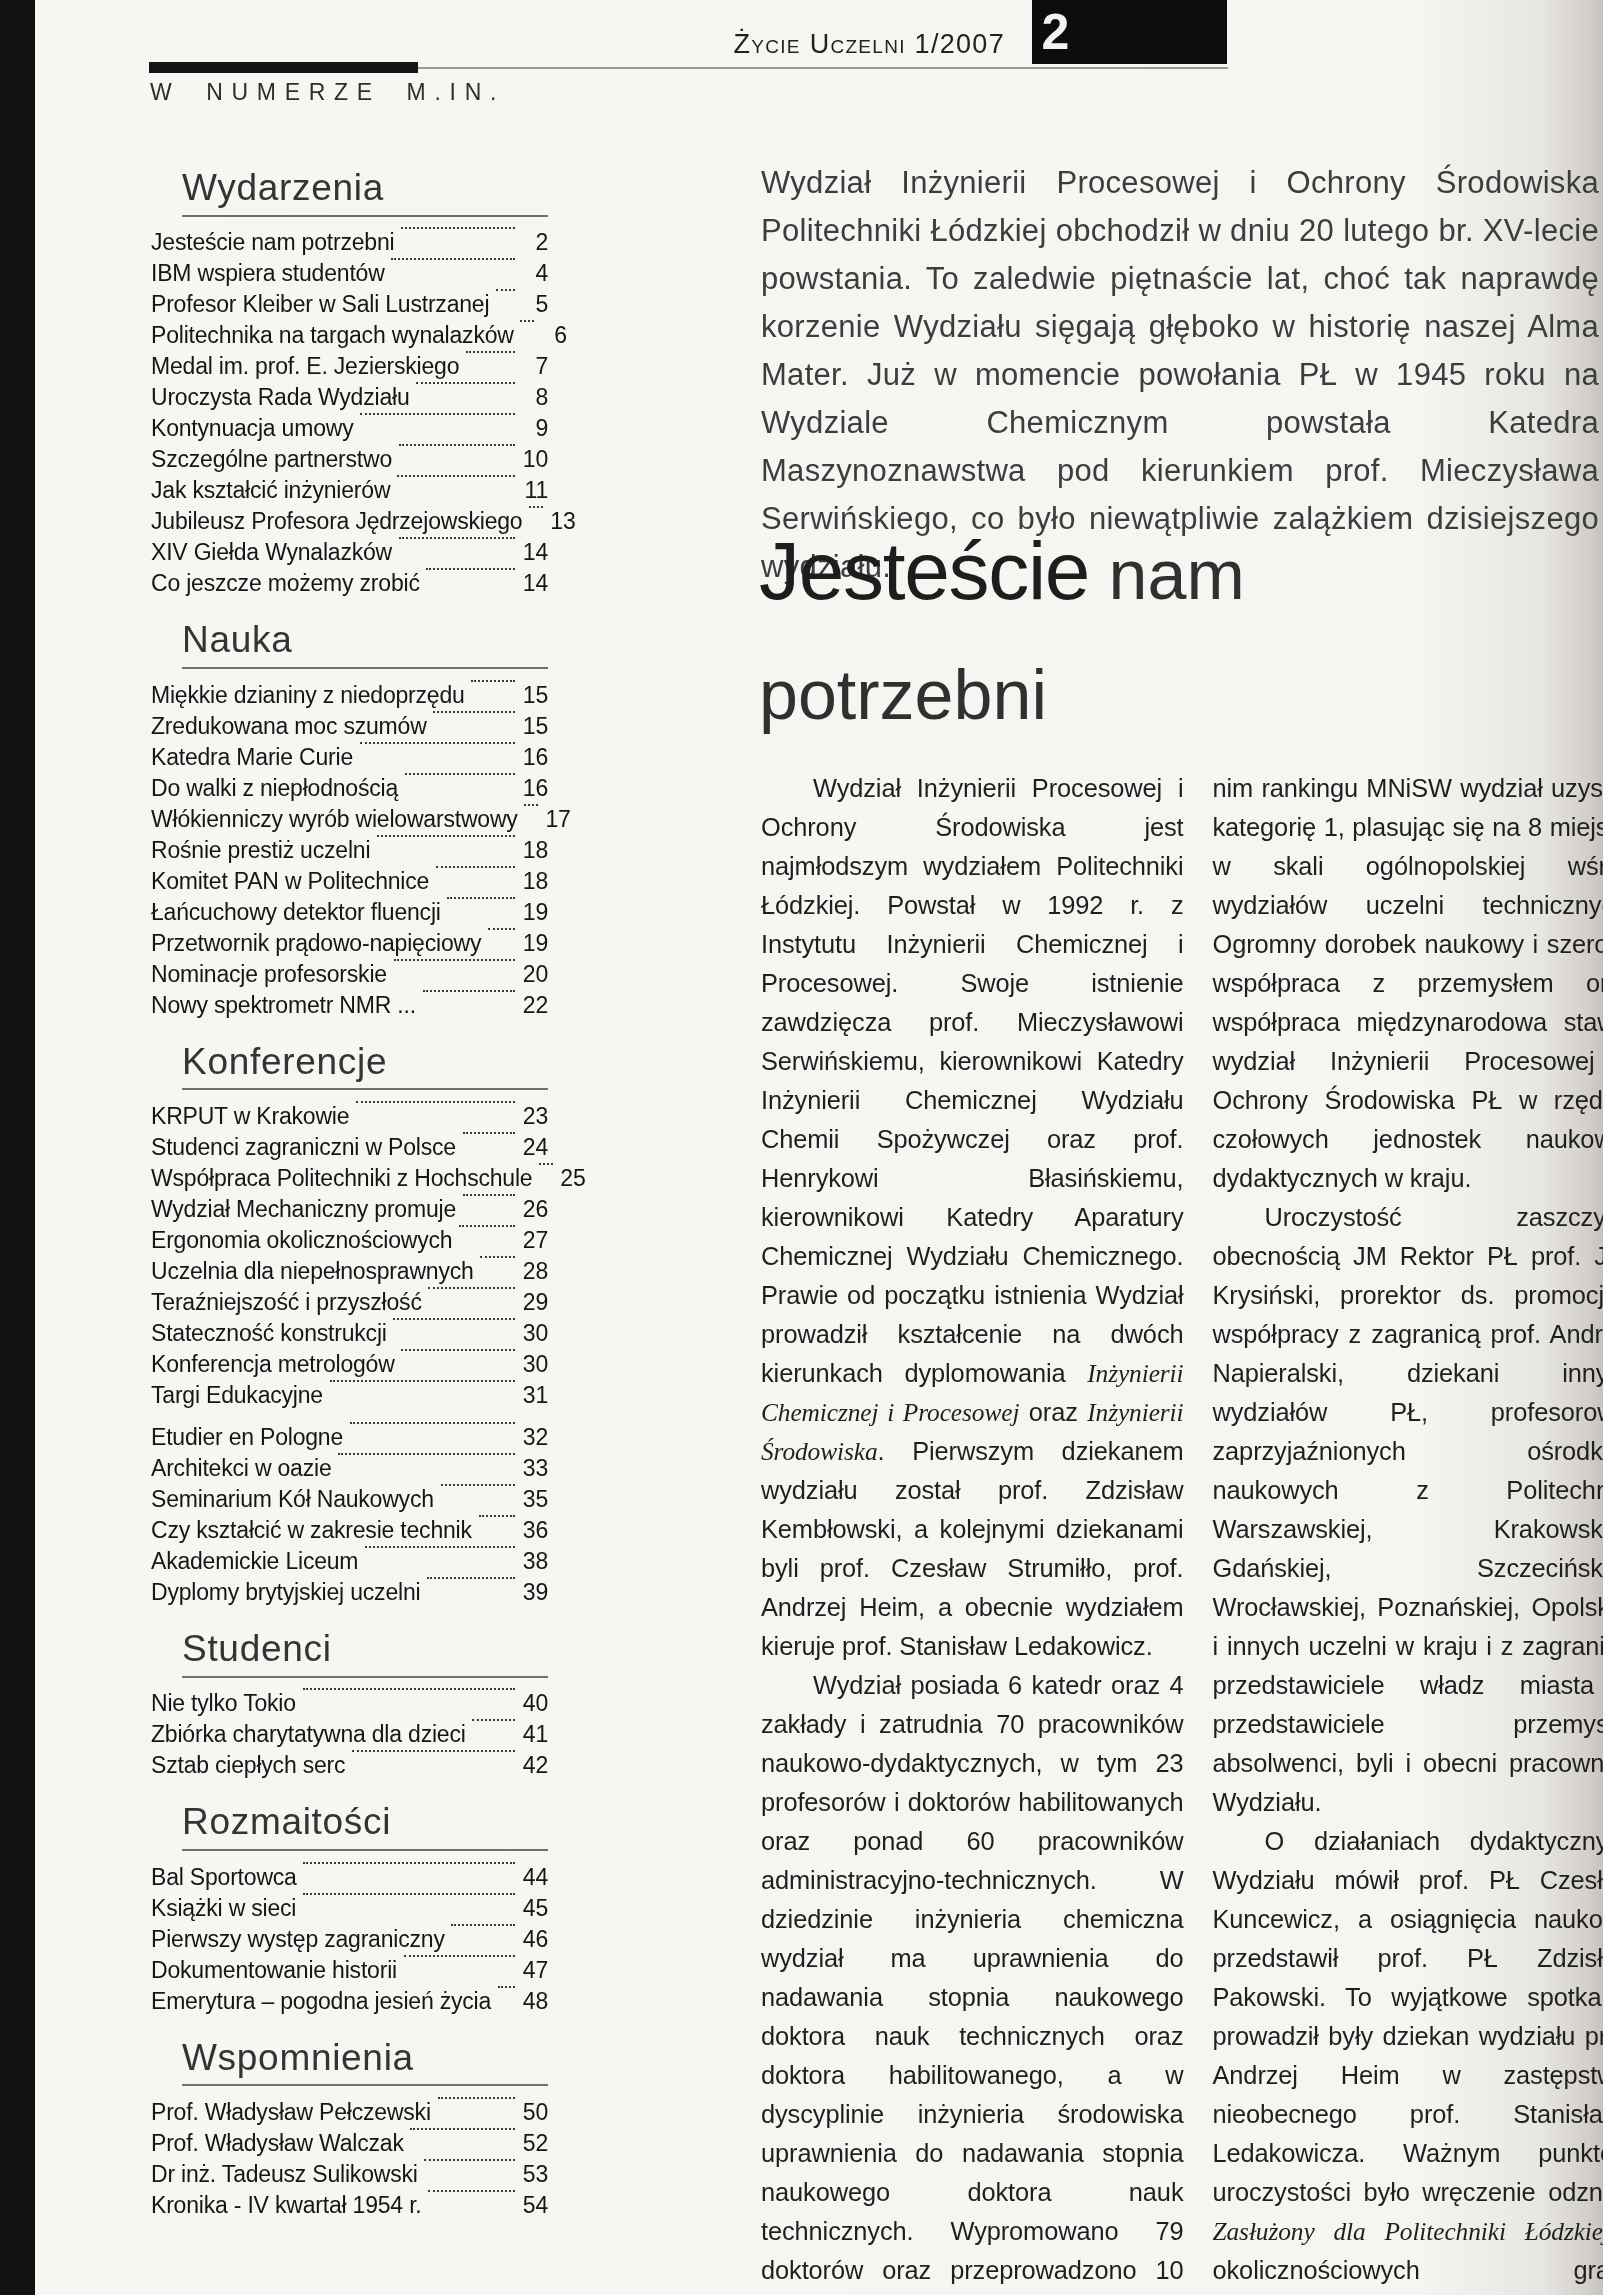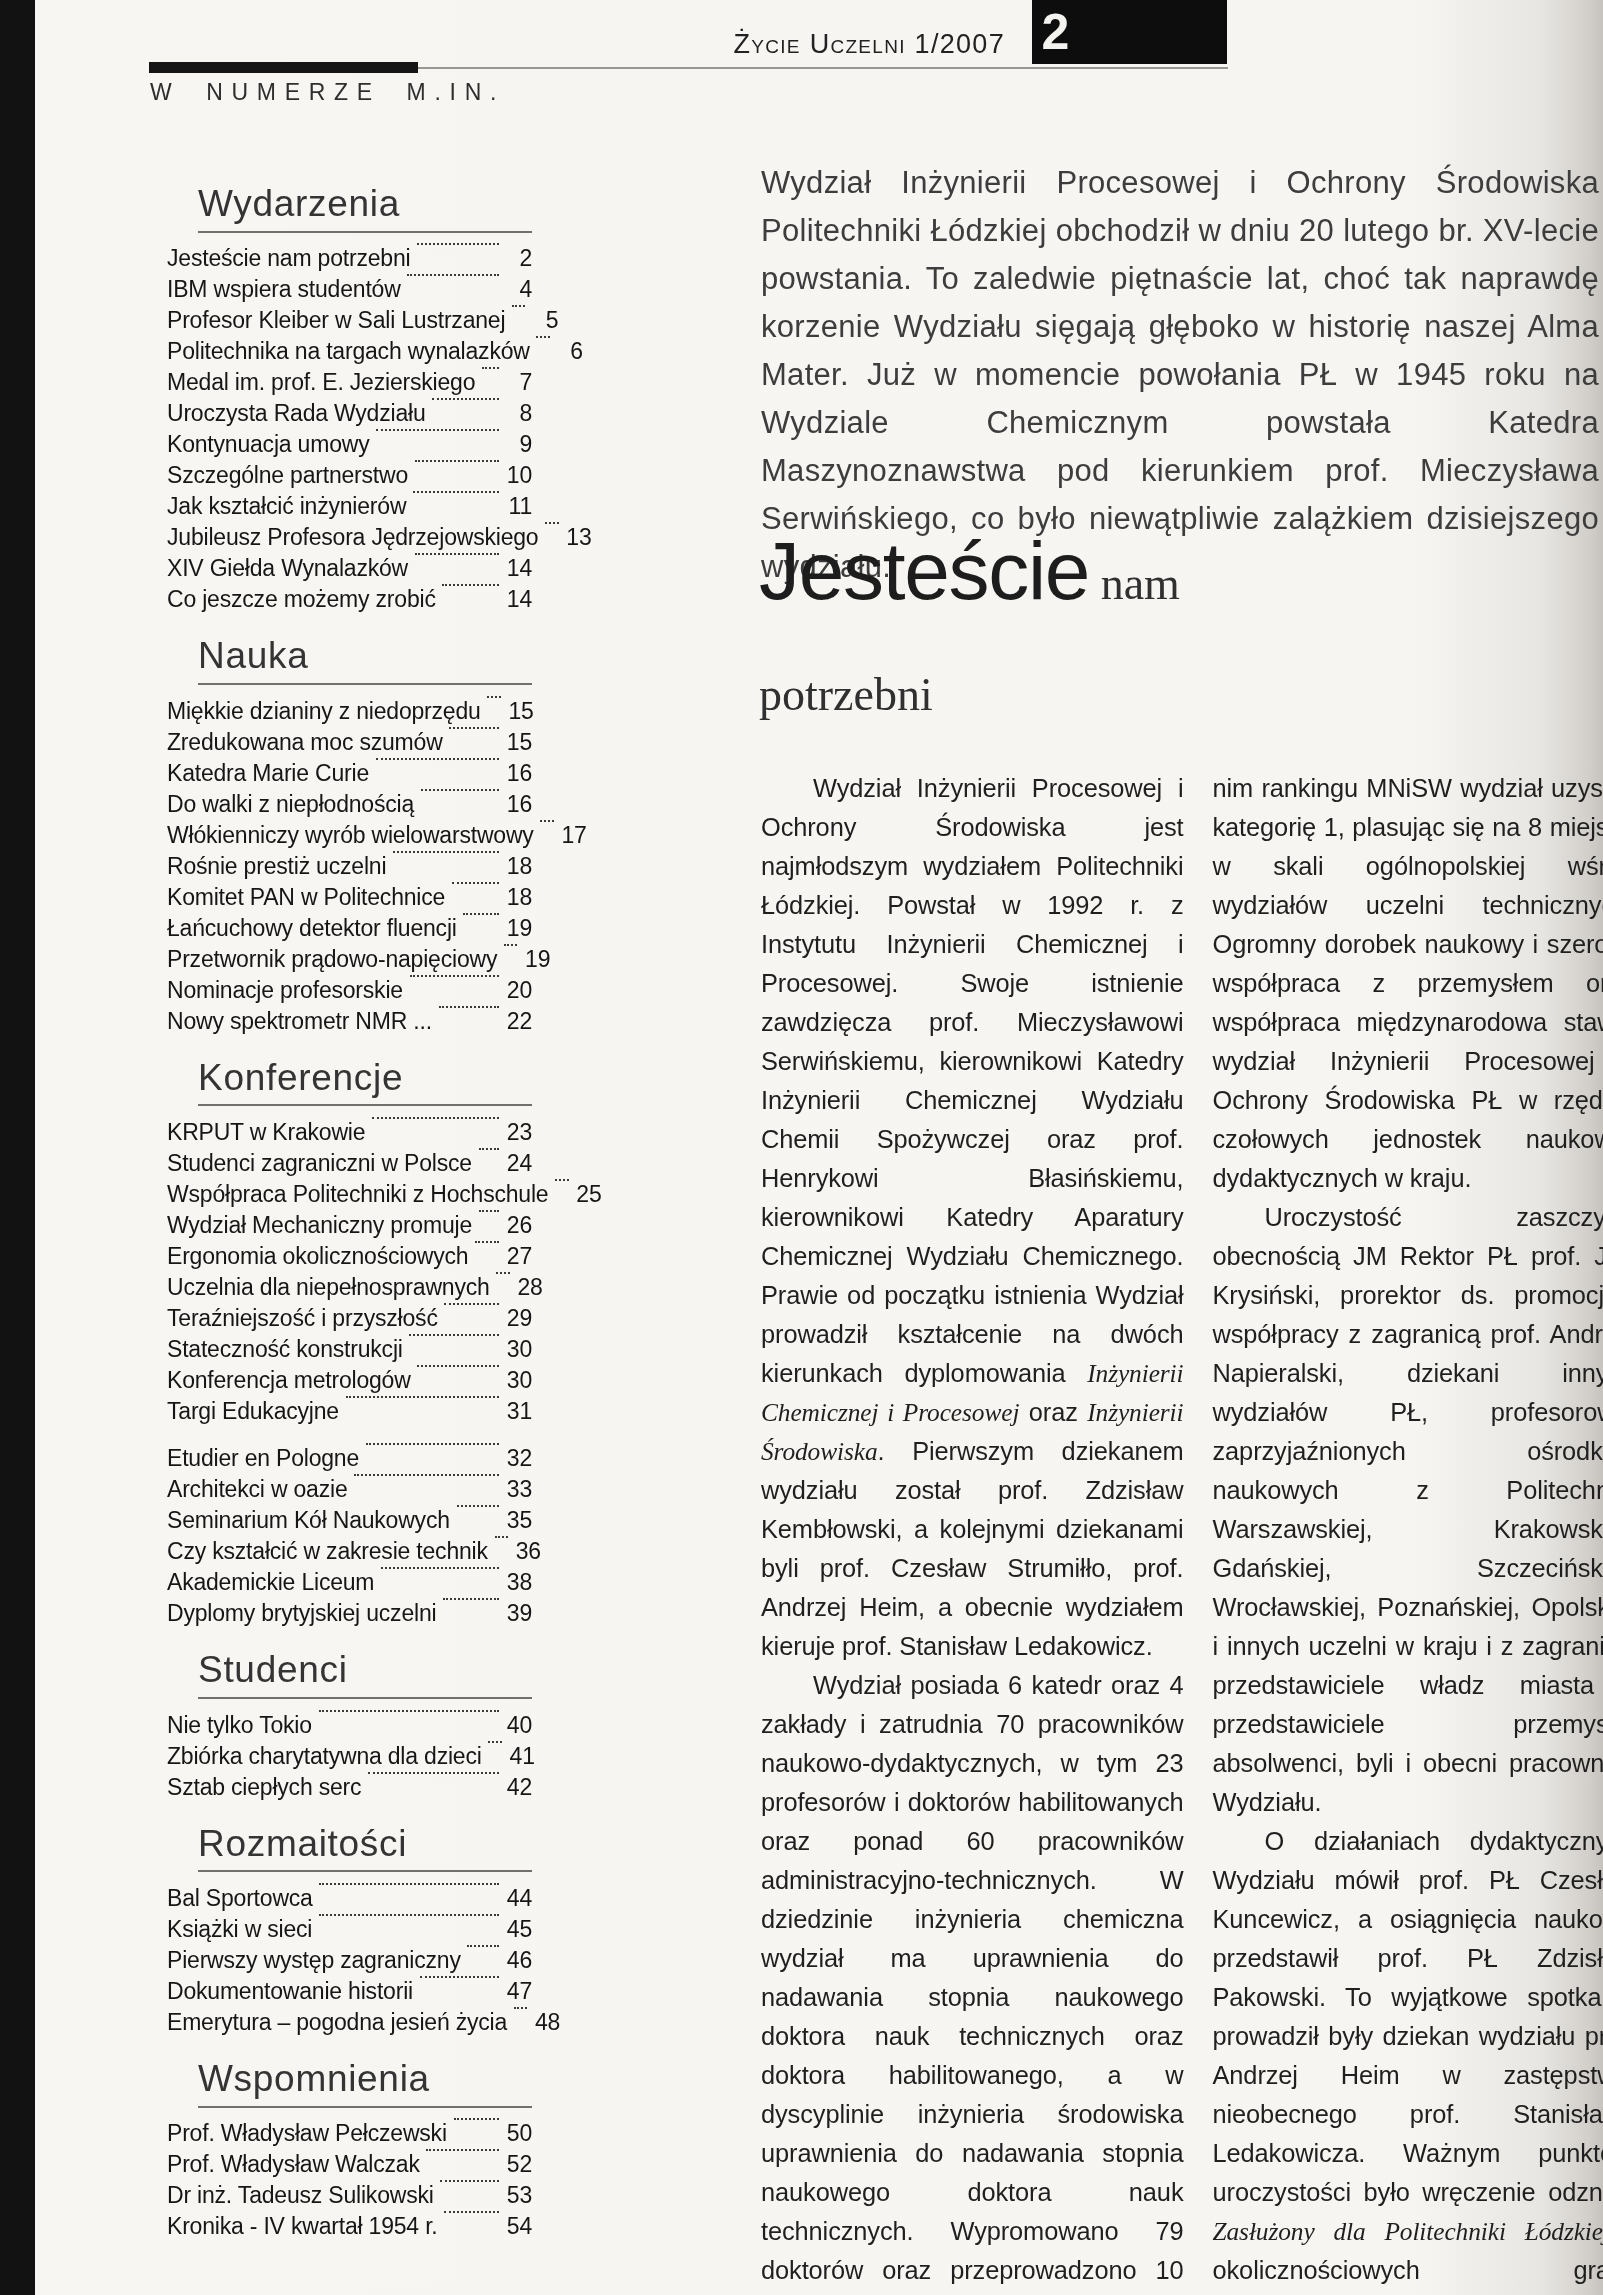--- a/index.html
+++ b/index.html
@@ -27,42 +27,42 @@
     position:absolute;left:690px;top:29px;width:280px;text-align:right;
     font-variant:small-caps;font-size:27px;color:#222;letter-spacing:1.3px;white-space:nowrap;
   }
   .page-badge{
     position:absolute;left:997px;top:0;width:195px;height:64px;background:#0d0d0d;
     color:#f4f3f0;font-size:50px;font-weight:700;line-height:64px;padding-left:9.4px;box-sizing:border-box;
   }
 
   
   .toc{position:absolute;left:116px;top:167px;width:397px;color:#161616;}
-  .toc-section{margin:16px;}
+  .toc-section{margin:0;}
   .toc-heading-wrap{
     margin-top:20px;border-bottom:2px solid #72706c;padding-bottom:6.7px;margin-left:31px;
   }
   .toc-section:first-child .toc-heading-wrap{margin-top:0;}
   .toc-heading{
     font-size:37px;font-weight:400;color:#343434;letter-spacing:0.7px;line-height:41px;
   }
   .toc-items{margin-top:10.7px;}
   .toc-row{display:flex;align-items:flex-start;line-height:31px;font-size:23px;letter-spacing:-0.2px;}
   .toc-row .t{white-space:nowrap;color:#161616;}
   .toc-row .dots{flex:1;border-bottom:2.7px dotted #3a3a3a;margin:0 4px 5.4px 6.7px;min-width:13.4px;}
   .toc-row .pg{text-align:right;min-width:29px;color:#161616;}
 
   
   .lead{
     position:absolute;left:726px;top:159px;width:838px;
     font-size:31px;line-height:48px;color:#3d3d3d;text-align:justify;letter-spacing:0.3px;
   }
   .headline{position:absolute;left:724px;top:521px;line-height:100px;white-space:nowrap;color:#1d1d1d;}
   .headline .hl-bold{font-size:82px;font-weight:400;letter-spacing:-1.3px;}
-  .headline .hl-light{font-size:46px;font-weight:400;color:#303030;letter-spacing:0;font-family:Liberation Serif, serif;}
+  .headline .hl-light{font-size:70px;font-weight:400;color:#303030;letter-spacing:0;}
   .headline .l2{display:block;}
 
   .columns{
     position:absolute;left:726px;top:769px;width:874px;
     display:grid;grid-template-columns:1fr 1fr;column-gap:29px;
   }
   .bodycol{font-size:25.4px;line-height:39px;text-align:justify;color:#1f1f1f;letter-spacing:-0.1px;}
   .bodycol p{margin:0;}
   .bodycol p.ind{text-indent:52px;}
   .bodycol .it{font-style:italic;font-family:Liberation Serif, serif;}

